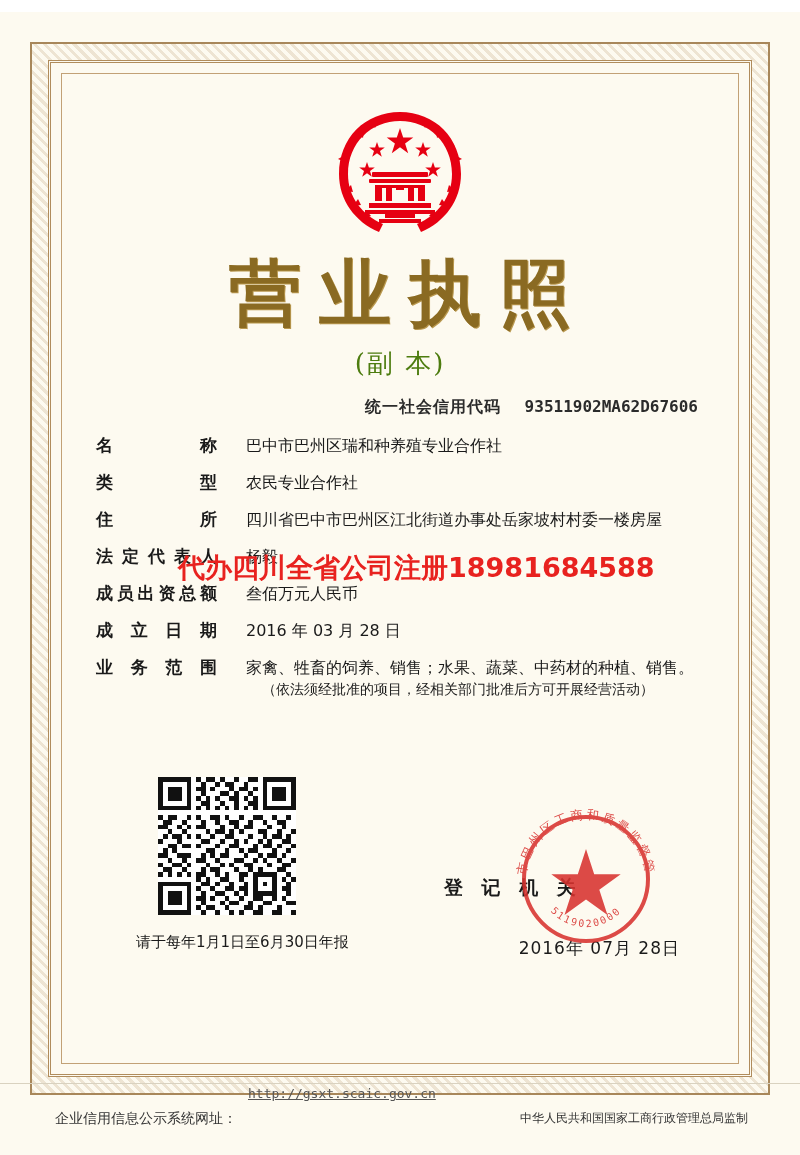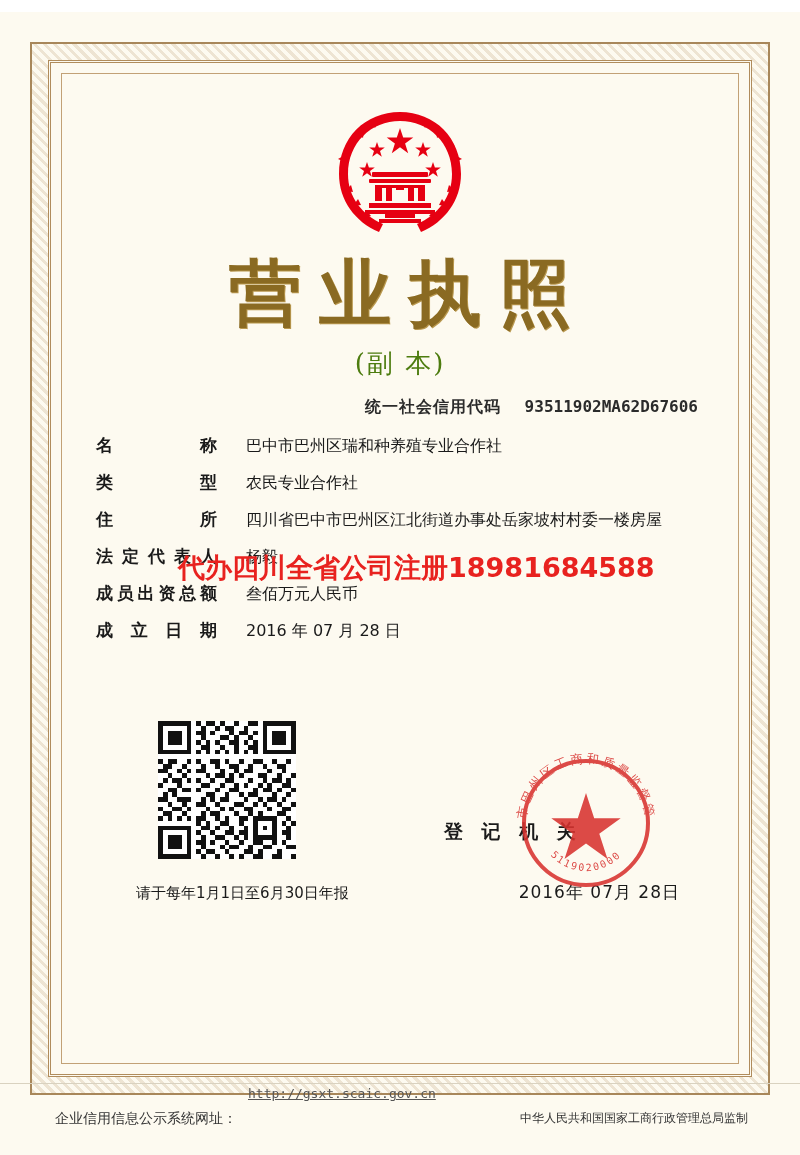--- a/index.html
+++ b/index.html
@@ -187,21 +187,21 @@
     right: 24px;
     top: 160px;
     font-family: "DejaVu Sans", sans-serif;
     font-size: 17px;
     color: #1a1a1a;
     letter-spacing: 1px;
   }
   .annual-note {
     position: absolute;
     left: 40px;
-    top: 163px;
+    top: 156px;
     font-family: "DejaVu Sans", sans-serif;
     font-size: 15px;
     color: #1a1a1a;
   }
 
   
   .seal {
     position: absolute;
     right: 34px;
     top: 18px;
@@ -341,23 +341,30 @@
               <div class="value">杨毅</div>
             </div>
 
             <div class="row">
               <div class="label">成员出资总额</div>
               <div class="value">叁佰万元人民币</div>
             </div>
 
             <div class="row">
               <div class="label">成 立 日 期</div>
-              <div class="value">2016 年 07 月 28 日</div>
-            </div>
-
+              <div class="value">2016 年 03 月 28 日</div>
+            </div>
+
+            <div class="row">
+              <div class="label">业 务 范 围</div>
+              <div class="value">
+                <span>家禽、牲畜的饲养、销售；水果、蔬菜、中药材的种植、销售。</span>
+                <span class="scope-line2">（依法须经批准的项目，经相关部门批准后方可开展经营活动）</span>
+              </div>
+            </div>
 
             <div class="watermark">代办四川全省公司注册18981684588</div>
           </div>
 
           <div class="bottom">
 
             <div class="qr">
               <svg width="138" height="138" viewBox="0 0 29 29" xmlns="http://www.w3.org/2000/svg" shape-rendering="crispEdges">
                 <rect width="29" height="29" fill="#ffffff"></rect>
                 <g fill="#111111">

